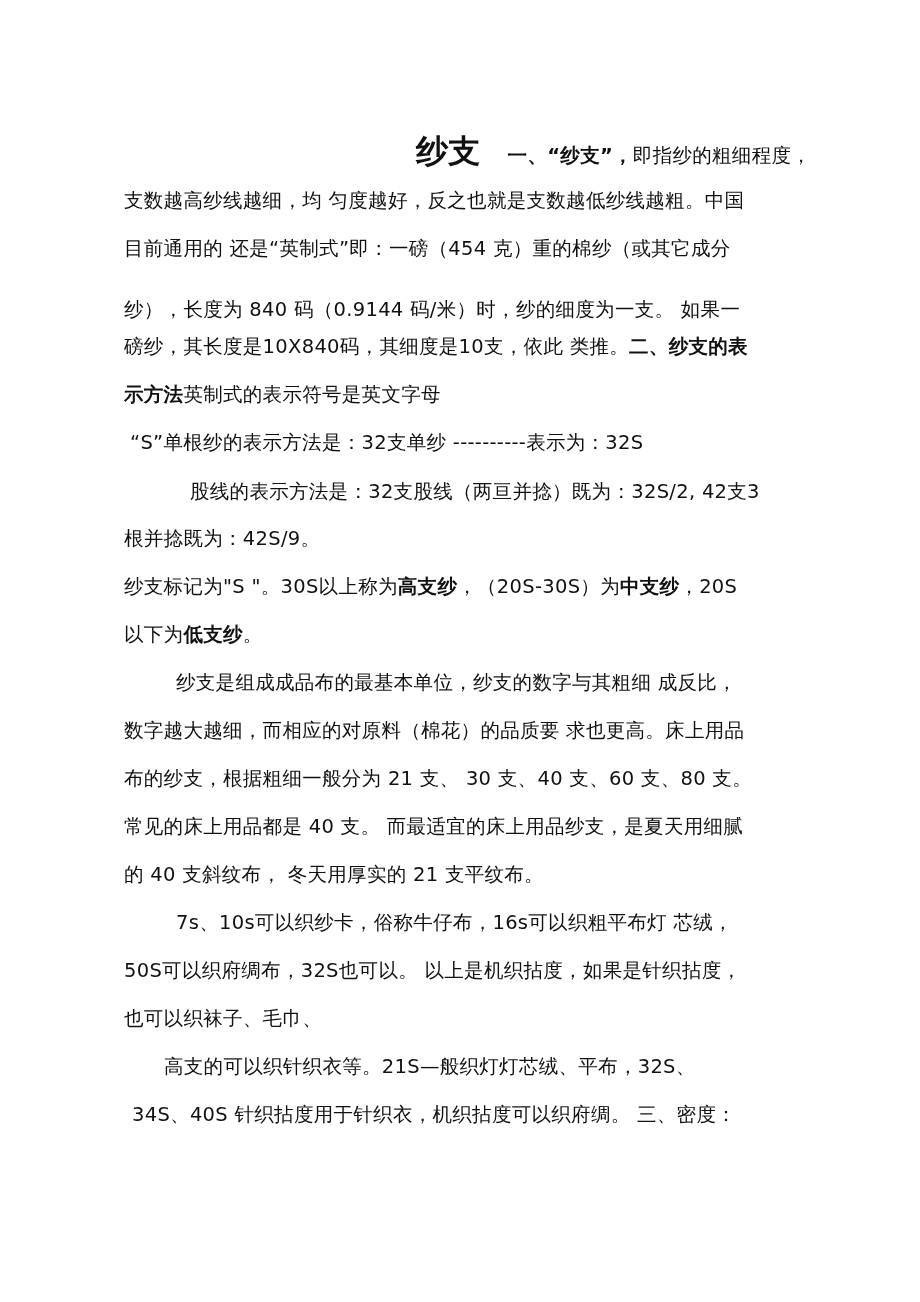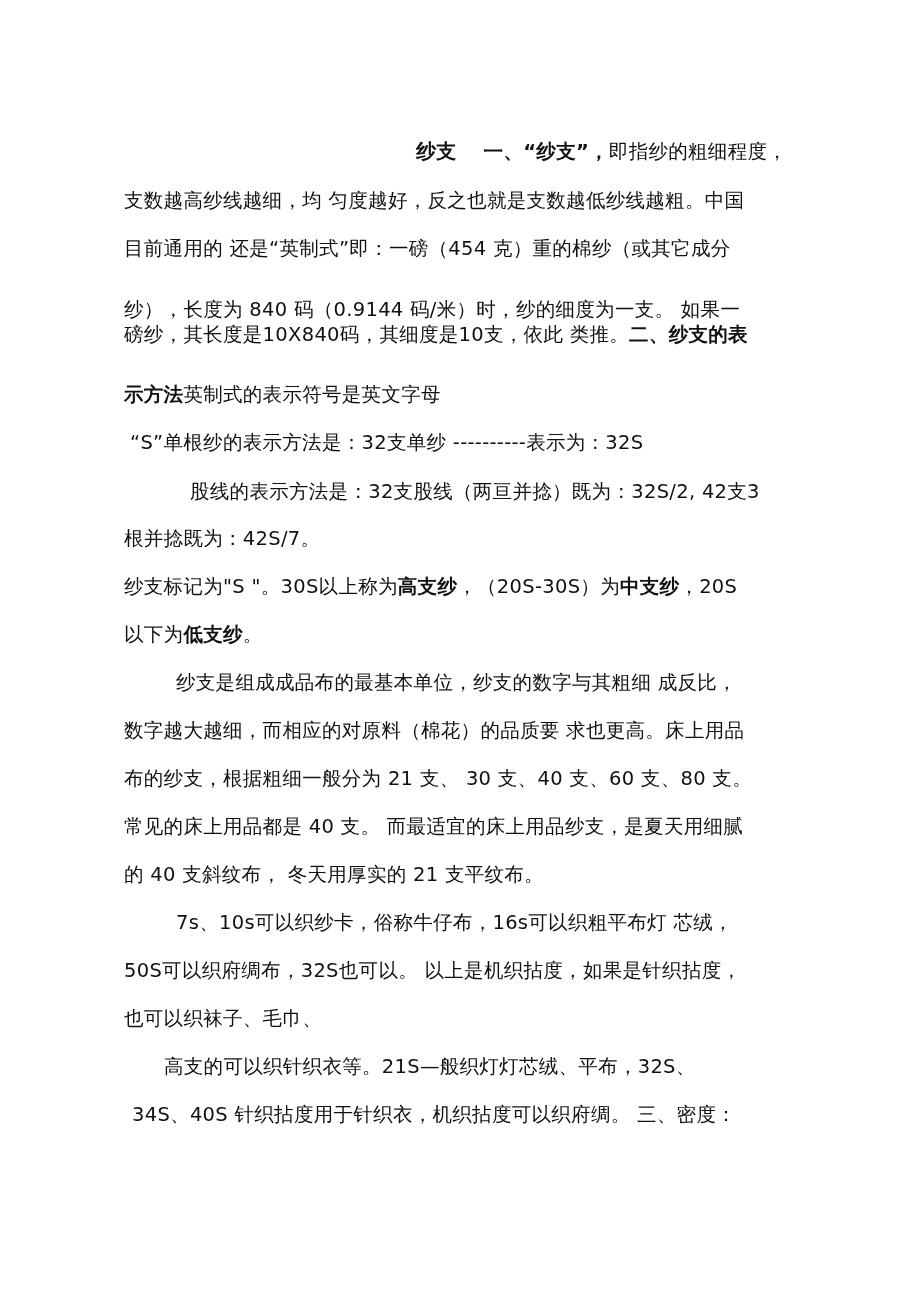--- a/index.html
+++ b/index.html
@@ -1,41 +1,41 @@
 <!DOCTYPE html>
 <html><head>
 <meta charset="utf-8">
 <style>
   html, body { margin:0; padding:0; background:#ffffff; }
   body { width:920px; height:1302px; position:relative; overflow:hidden;
          font-family:"DejaVu Sans","Liberation Sans",sans-serif; color:#111; }
   .page { position:absolute; left:0; top:0; width:920px; height:1302px; }
   .line { position:absolute; left:124px; white-space:nowrap; font-size:19.5px; line-height:26px; letter-spacing:0.3px; }
   .b { font-weight:bold; }
-  .title { font-size:20px; font-weight:bold; }
+  .title { font-size:32px; font-weight:bold; }
 </style>
 </head>
 <body>
 
 <div class="page">
 
   <div class="line" style="left:416px; top:138px;">
     <span class="title">纱支</span>
     <span style="display:inline-block;width:14px"></span>
     <span class="b">一、“纱支”，</span><span>即指纱的粗细程度，</span>
   </div>
 
   <div class="line" style="top:188px;"><span>支数越高纱线越细，均 匀度越好，反之也就是支数越低纱线越粗。中国</span></div>
   <div class="line" style="top:236px;"><span>目前通用的 还是“英制式”即：一磅（454 克）重的棉纱（或其它成分</span></div>
   <div class="line" style="top:285px;margin-top:12px;"><span>纱），长度为 840 码（0.9144 码/米）时，纱的细度为一支。 如果一</span></div>
-  <div class="line" style="top:322px;text-align:right;"><span>磅纱，其长度是10X840码，其细度是10支，依此 类推。</span><span class="b">二、纱支的表</span></div>
+  <div class="line" style="top:334px;text-align:right;"><span>磅纱，其长度是10X840码，其细度是10支，依此 类推。</span><span class="b">二、纱支的表</span></div>
   <div class="line" style="top:382px;"><span class="b">示方法</span><span>英制式的表示符号是英文字母</span></div>
   <div class="line" style="left:130px; top:430px;"><span>“S”单根纱的表示方法是：32支单纱 ----------表示为：32S</span></div>
   <div class="line" style="left:190px; top:479px;"><span>股线的表示方法是：32支股线（两亘并捻）既为：32S/2, 42支3</span></div>
-  <div class="line" style="top:526px;"><span>根并捻既为：42S/7。</span></div>
+  <div class="line" style="top:526px;"><span>根并捻既为：42S/9。</span></div>
   <div class="line" style="top:574px;"><span>纱支标记为"S "。30S以上称为</span><span class="b">高支纱</span><span>，（20S-30S）为</span><span class="b">中支纱</span><span>，20S</span></div>
   <div class="line" style="top:622px;"><span>以下为</span><span class="b">低支纱</span><span>。</span></div>
   <div class="line" style="left:176px; top:670px;"><span>纱支是组成成品布的最基本单位，纱支的数字与其粗细 成反比，</span></div>
   <div class="line" style="top:718px;"><span>数字越大越细，而相应的对原料（棉花）的品质要 求也更高。床上用品</span></div>
   <div class="line" style="top:766px;"><span>布的纱支，根据粗细一般分为 21 支、 30 支、40 支、60 支、80 支。</span></div>
   <div class="line" style="top:814px;"><span>常见的床上用品都是 40 支。 而最适宜的床上用品纱支，是夏天用细腻</span></div>
   <div class="line" style="top:862px;"><span>的 40 支斜纹布， 冬天用厚实的 21 支平纹布。</span></div>
   <div class="line" style="left:176px; top:910px;"><span>7s、10s可以织纱卡，俗称牛仔布，16s可以织粗平布灯 芯绒，</span></div>
   <div class="line" style="top:958px;"><span>50S可以织府绸布，32S也可以。 以上是机织拈度，如果是针织拈度，</span></div>
   <div class="line" style="top:1006px;"><span>也可以织袜子、毛巾、</span></div>

